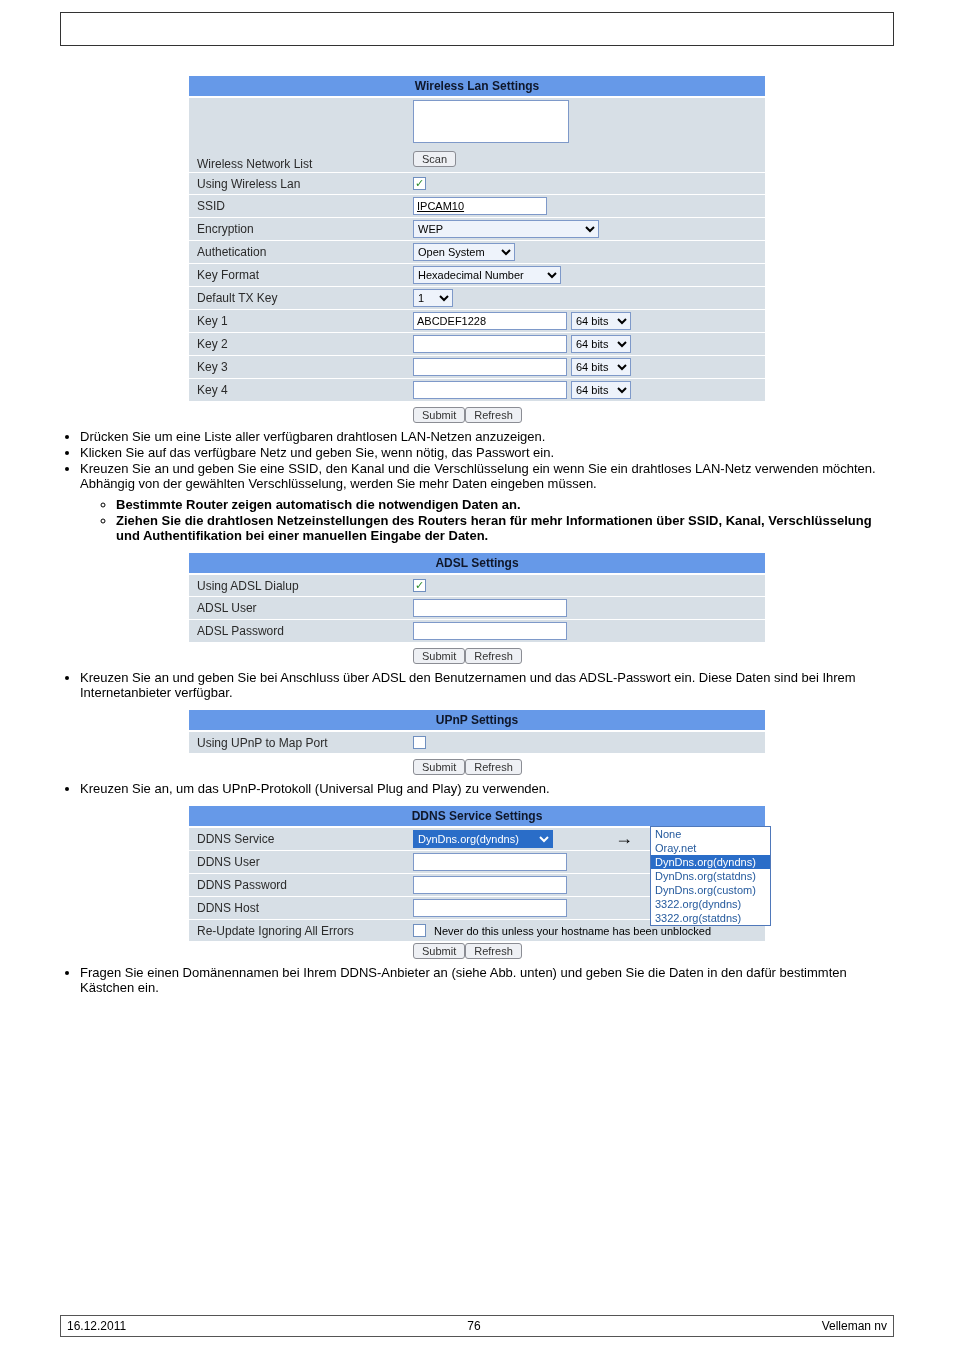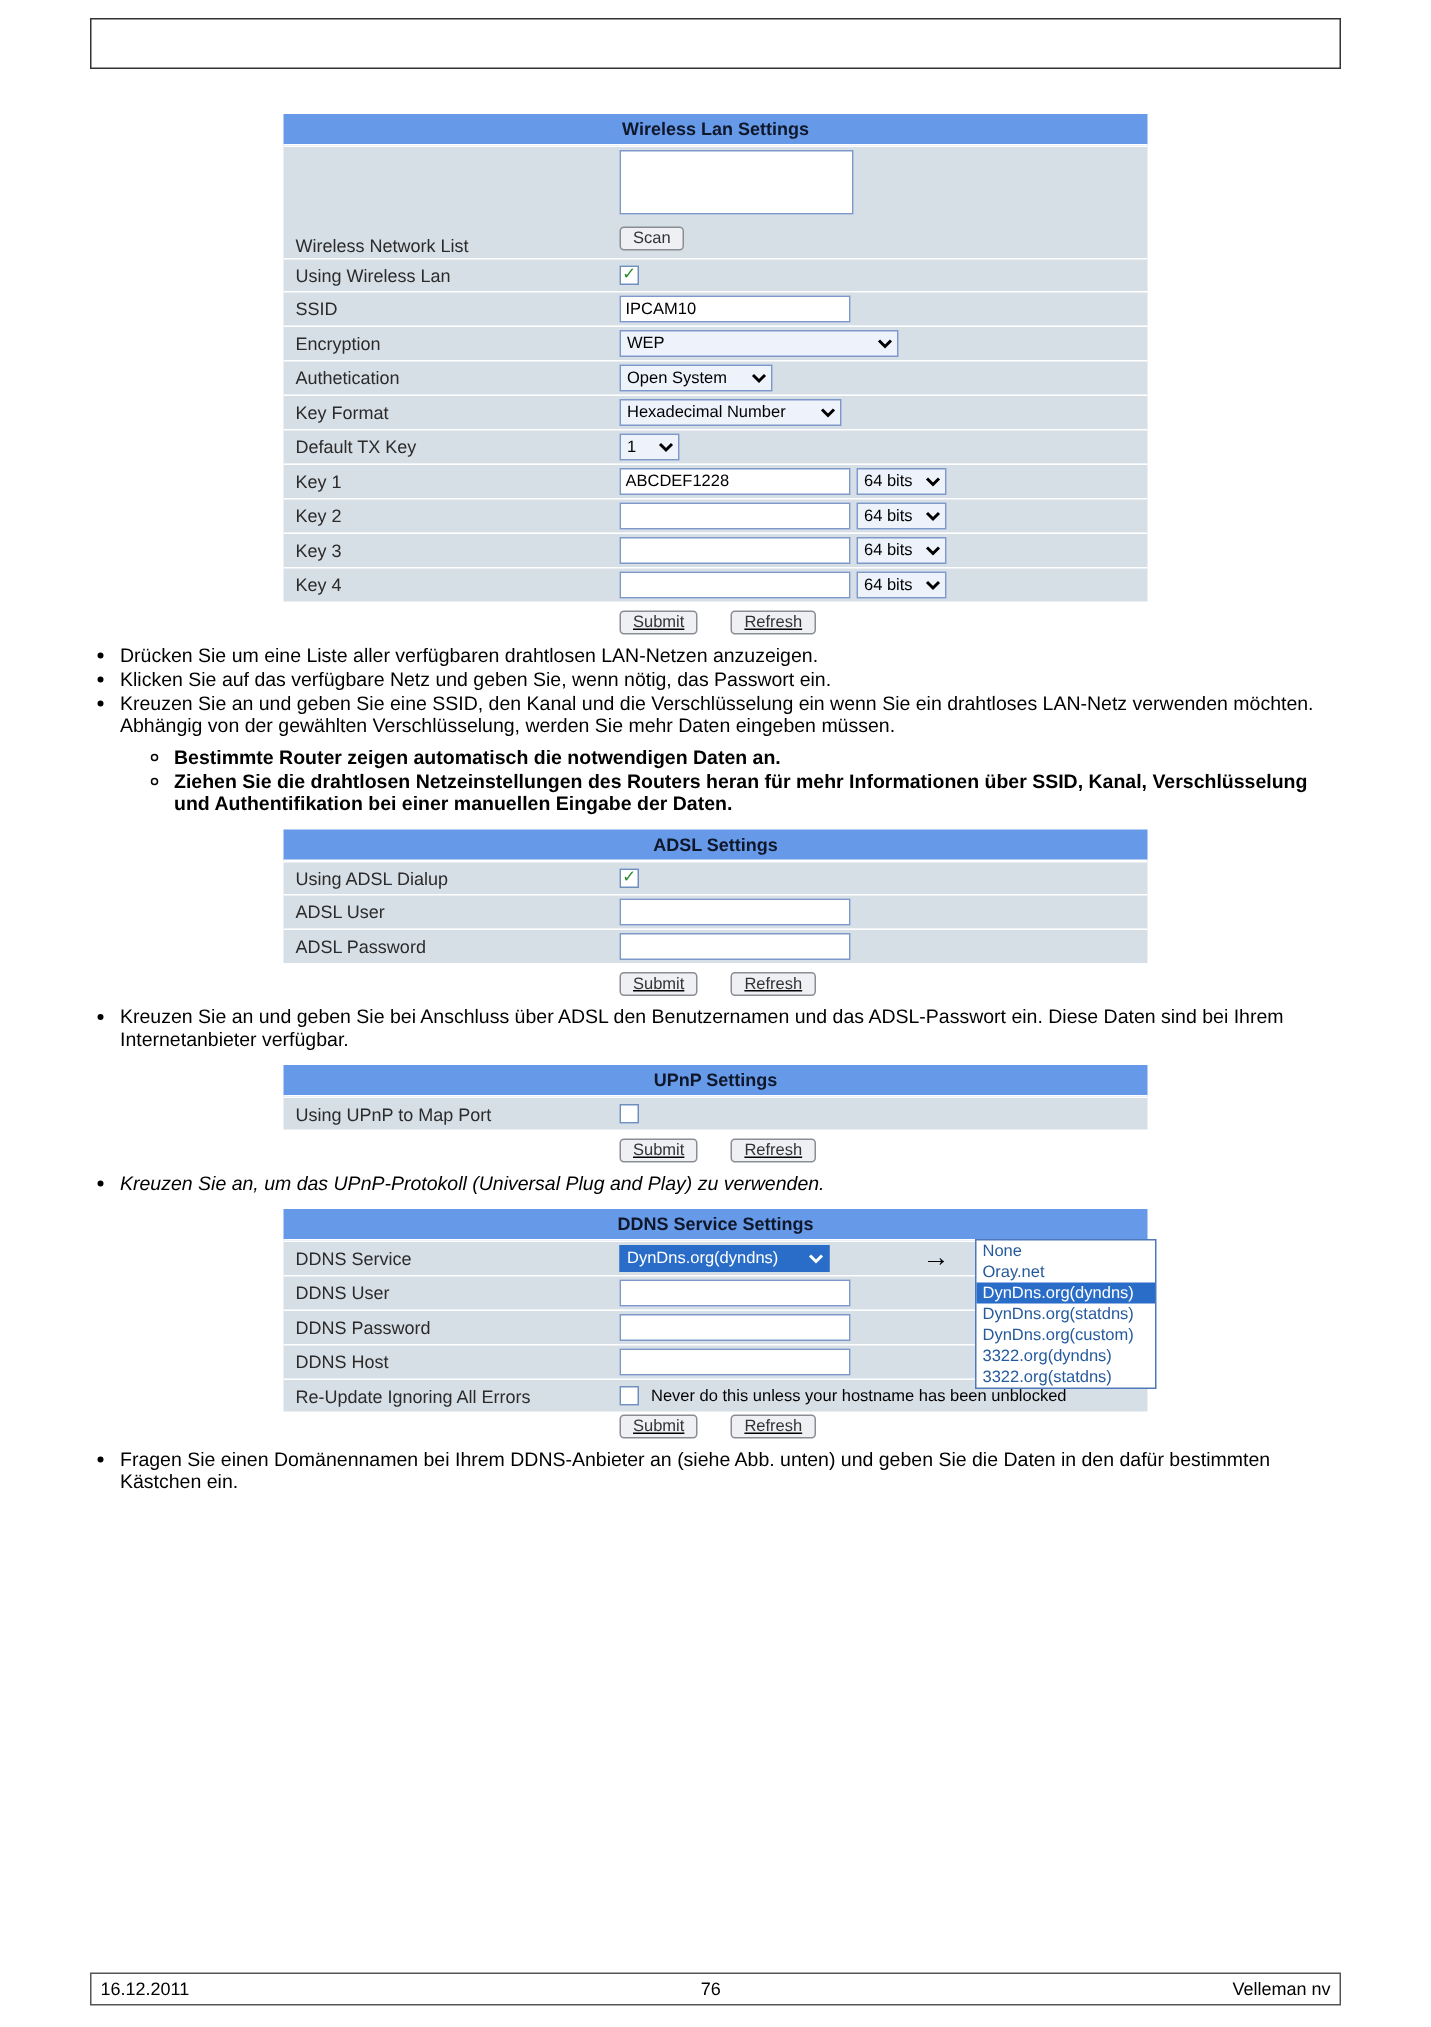--- a/index.html
+++ b/index.html
@@ -55,21 +55,21 @@
     color: #2b2b2b;
   }
   .panel-control {
     flex: 1;
     display: flex;
     align-items: center;
     gap: 4px;
     padding: 1px 0;
   }
   .panel-control.tall-col { flex-direction: column; align-items: flex-start; height: 72px; justify-content: flex-end; padding-bottom: 4px;}
-  .btnrow { width:576px; margin: 2px auto 0 auto; padding-left: 224px; display:flex; gap:22px;text-decoration:underline;}
+  .btnrow { width:576px; margin: 2px auto 0 auto; padding-left: 224px; display:flex; gap:0;}
   .osbtn {
     background: #eef0f4;
     border: 1px solid #8b8d94;
     border-radius: 3px;
     font-size: 11px;
     padding: 1px 8px;
     color: #333;
   }
   .txt {
     border: 1px solid #7e99c9;
@@ -156,21 +156,21 @@
     </div>
     <div class="panel-row">
       <div class="panel-label">Using Wireless Lan</div>
       <div class="panel-control">
           <div class="chk">✓</div>
         </div>
     </div>
     <div class="panel-row">
       <div class="panel-label">SSID</div>
       <div class="panel-control">
-          <input class="txt" style="width: 154px;" value="IPCAM10">
+          <input class="txt" style="width: 134px; text-decoration: underline;" value="IPCAM10">
         </div>
     </div>
     <div class="panel-row">
       <div class="panel-label">Encryption</div>
       <div class="panel-control">
           <select class="sel" style="width:186px"><option>WEP</option></select>
         </div>
     </div>
     <div class="panel-row">
       <div class="panel-label">Authetication</div>
@@ -272,21 +272,21 @@
       <div class="panel-control">
           <div class="chk"></div>
         </div>
     </div>
   </div>
   <div class="btnrow">
     <button class="osbtn">Submit</button>
     <button class="osbtn">Refresh</button>
   </div>
 
-  <ul class="lvl1" style="padding-left:20px; margin-left:-40px;font-style:italic;">
+  <ul class="lvl1" style="padding-left:20px; margin-left:-40px;">
     <li style="margin-left:40px;">Kreuzen Sie an, um das UPnP-Protokoll (Universal Plug and Play) zu verwenden.</li>
   </ul>
 
   <div class="ddns-wrap">
     <div class="panel" style="margin:0">
       <div class="panel-title">DDNS Service Settings</div>
       <div class="panel-row">
         <div class="panel-label">DDNS Service</div>
         <div class="panel-control">
             <select class="sel" style="width:140px;background:#2a6dc8;color:#fff;border-color:#2a6dc8;"><option>DynDns.org(dyndns)</option></select>

